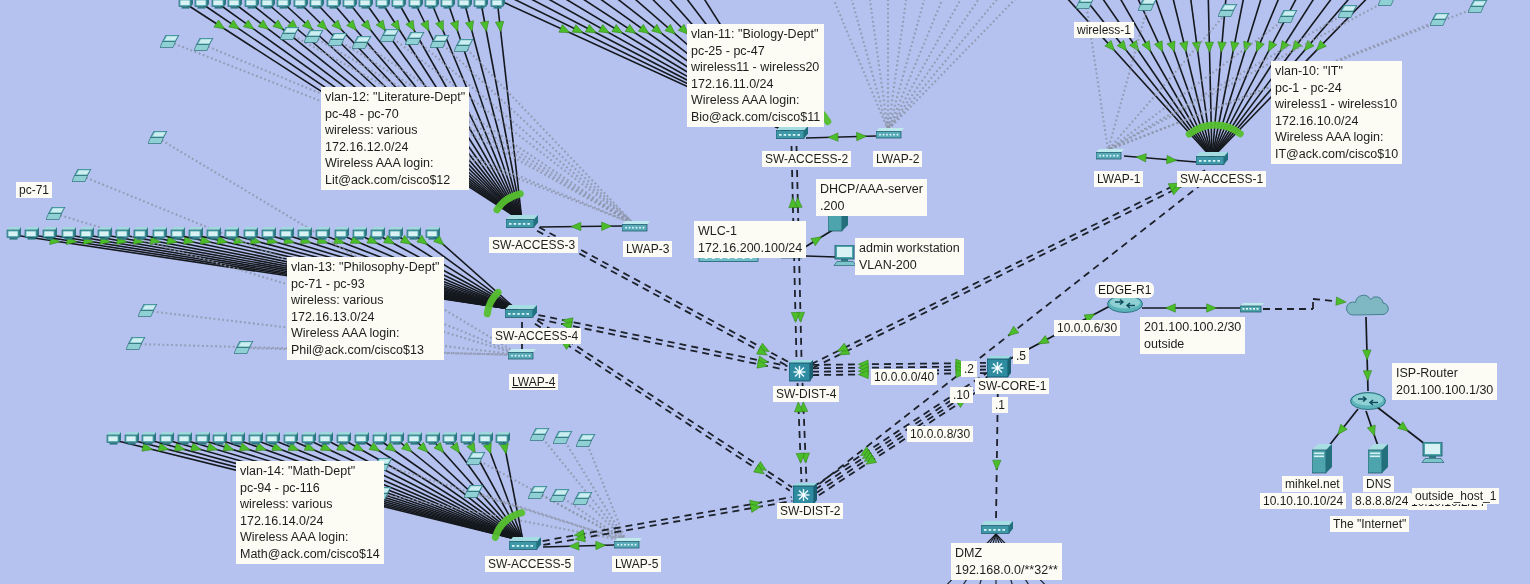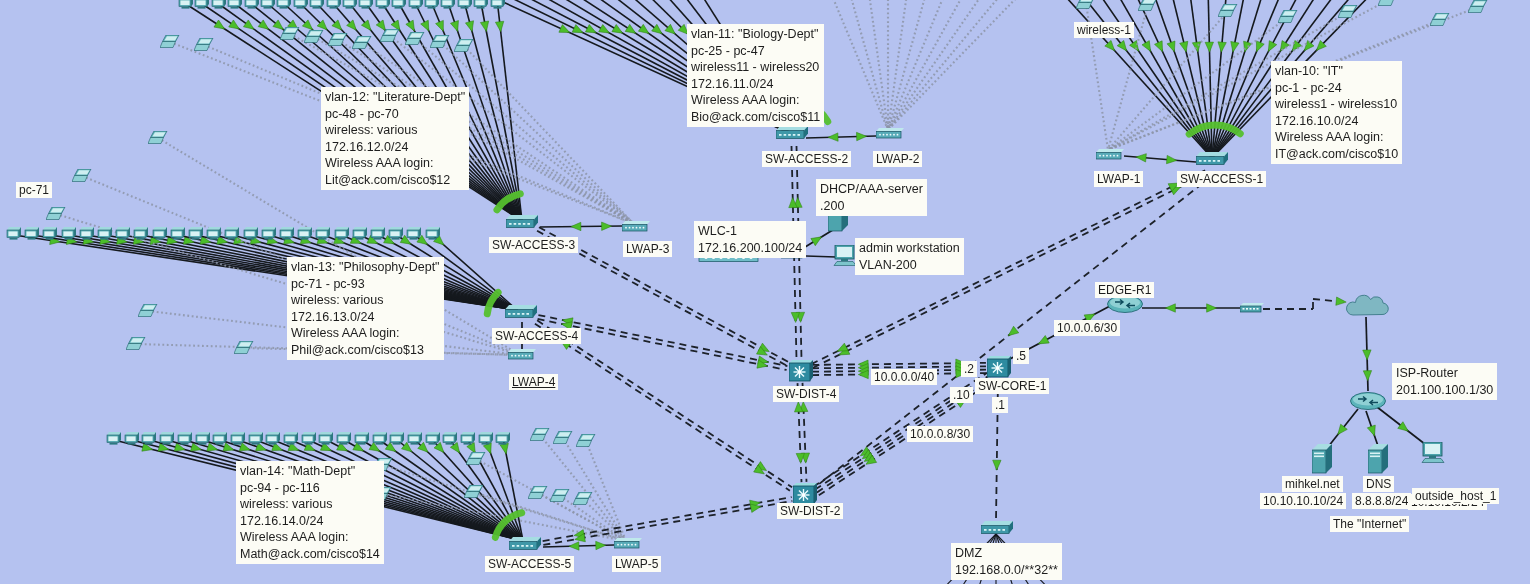--- a/index.html
+++ b/index.html
@@ -1282,21 +1282,21 @@
     <div class="lbl" style="left: 492px; top: 328px;">SW-ACCESS-4</div>
     <div class="lbl" style="left: 485px; top: 556px;">SW-ACCESS-5</div>
     <div class="lbl" style="left: 1094px; top: 171px;">LWAP-1</div>
     <div class="lbl" style="left: 873px; top: 151px;">LWAP-2</div>
     <div class="lbl" style="left: 623px; top: 241px;">LWAP-3</div>
     <div class="lbl" style="left: 509px; top: 374px; text-decoration: underline;">LWAP-4</div>
     <div class="lbl" style="left: 612px; top: 556px;">LWAP-5</div>
     <div class="lbl" style="left: 773px; top: 386px;">SW-DIST-4</div>
     <div class="lbl" style="left: 777px; top: 503px;">SW-DIST-2</div>
     <div class="lbl" style="left: 975px; top: 378px;">SW-CORE-1</div>
-    <div class="lbl" style="left: 1095px; top: 282px;">EDGE-R1</div>
+    <div class="lbl" style="left: 1095px; top: 282px; border-radius: 6px;">EDGE-R1</div>
     <div class="lbl" style="left: 871px; top: 369px;">10.0.0.0/40</div>
     <div class="lbl" style="left: 907px; top: 426px;">10.0.0.8/30</div>
     <div class="lbl" style="left: 1054px; top: 320px;">10.0.0.6/30</div>
     <div class="lbl" style="left: 961px; top: 361px;">.2</div>
     <div class="lbl" style="left: 1013px; top: 348px;">.5</div>
     <div class="lbl" style="left: 950px; top: 387px;">.10</div>
     <div class="lbl" style="left: 992px; top: 397px;">.1</div>
     <div class="lbl" style="left: 1282px; top: 476px;">mihkel.net</div>
     <div class="lbl" style="left: 1260px; top: 493px;">10.10.10.10/24</div>
     <div class="lbl" style="left: 1363px; top: 476px;">DNS</div>
@@ -1349,20 +1349,24 @@
       <div>172.16.200.100/24</div>
     </div>
     <div class="note" style="left: 816px; top: 179px;">
       <div>DHCP/AAA-server</div>
       <div>.200</div>
     </div>
     <div class="note" style="left: 855px; top: 238px;">
       <div>admin workstation</div>
       <div>VLAN-200</div>
     </div>
+    <div class="note" style="left: 1140px; top: 317px;">
+      <div>201.100.100.2/30</div>
+      <div>outside</div>
+    </div>
     <div class="note" style="left: 1392px; top: 363px;">
       <div>ISP-Router</div>
       <div>201.100.100.1/30</div>
     </div>
     <div class="note" style="left: 951px; top: 543px;">
       <div>DMZ</div>
       <div>192.168.0.0/**32**</div>
     </div>
   </div>
 

